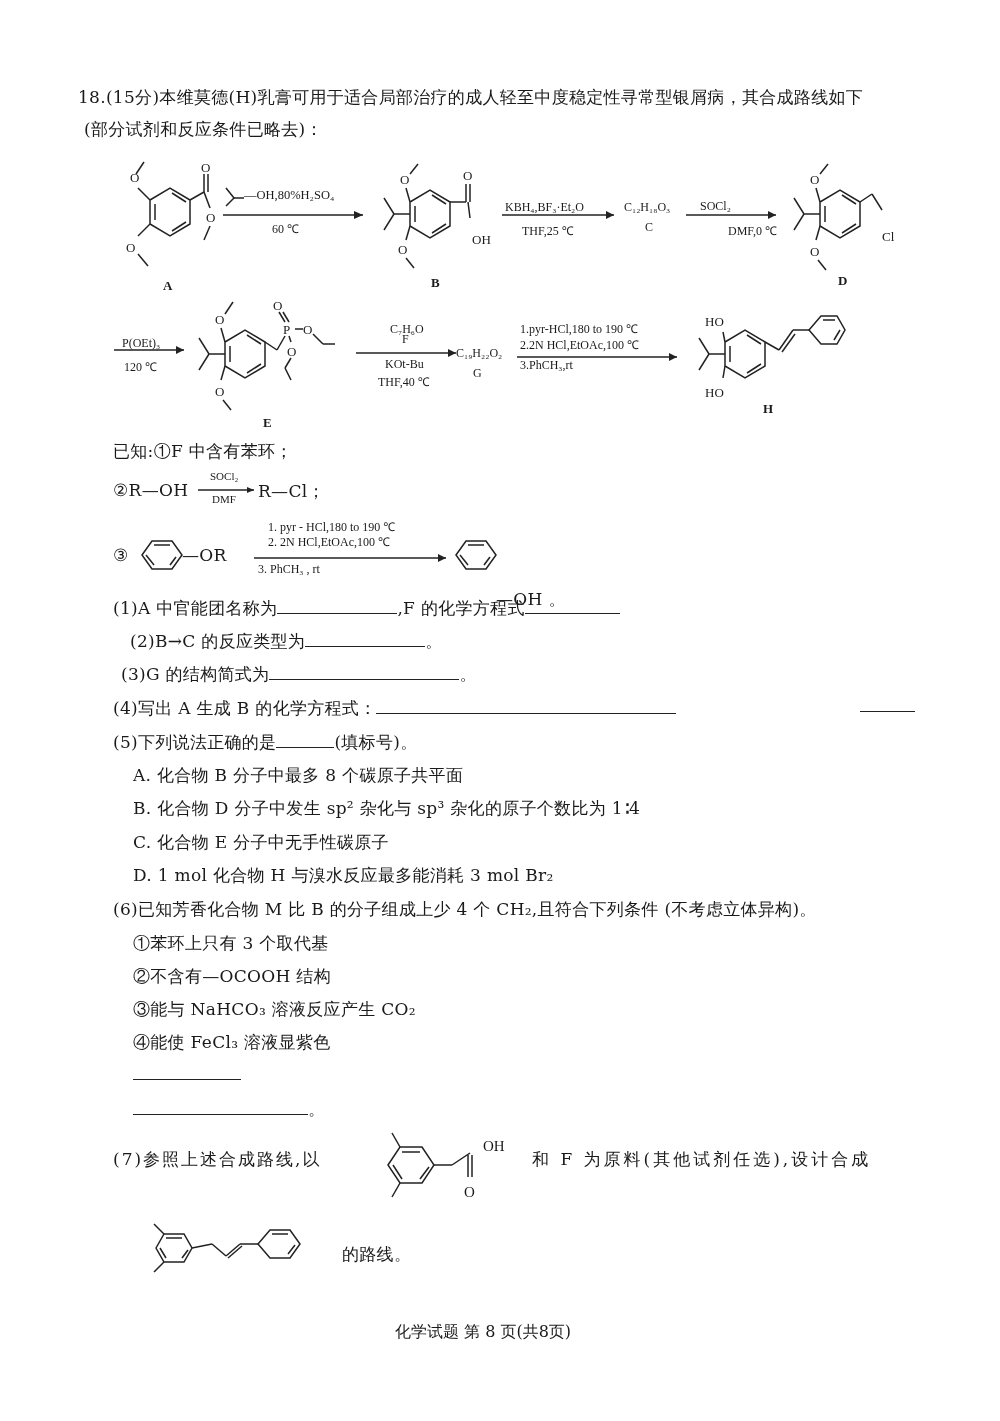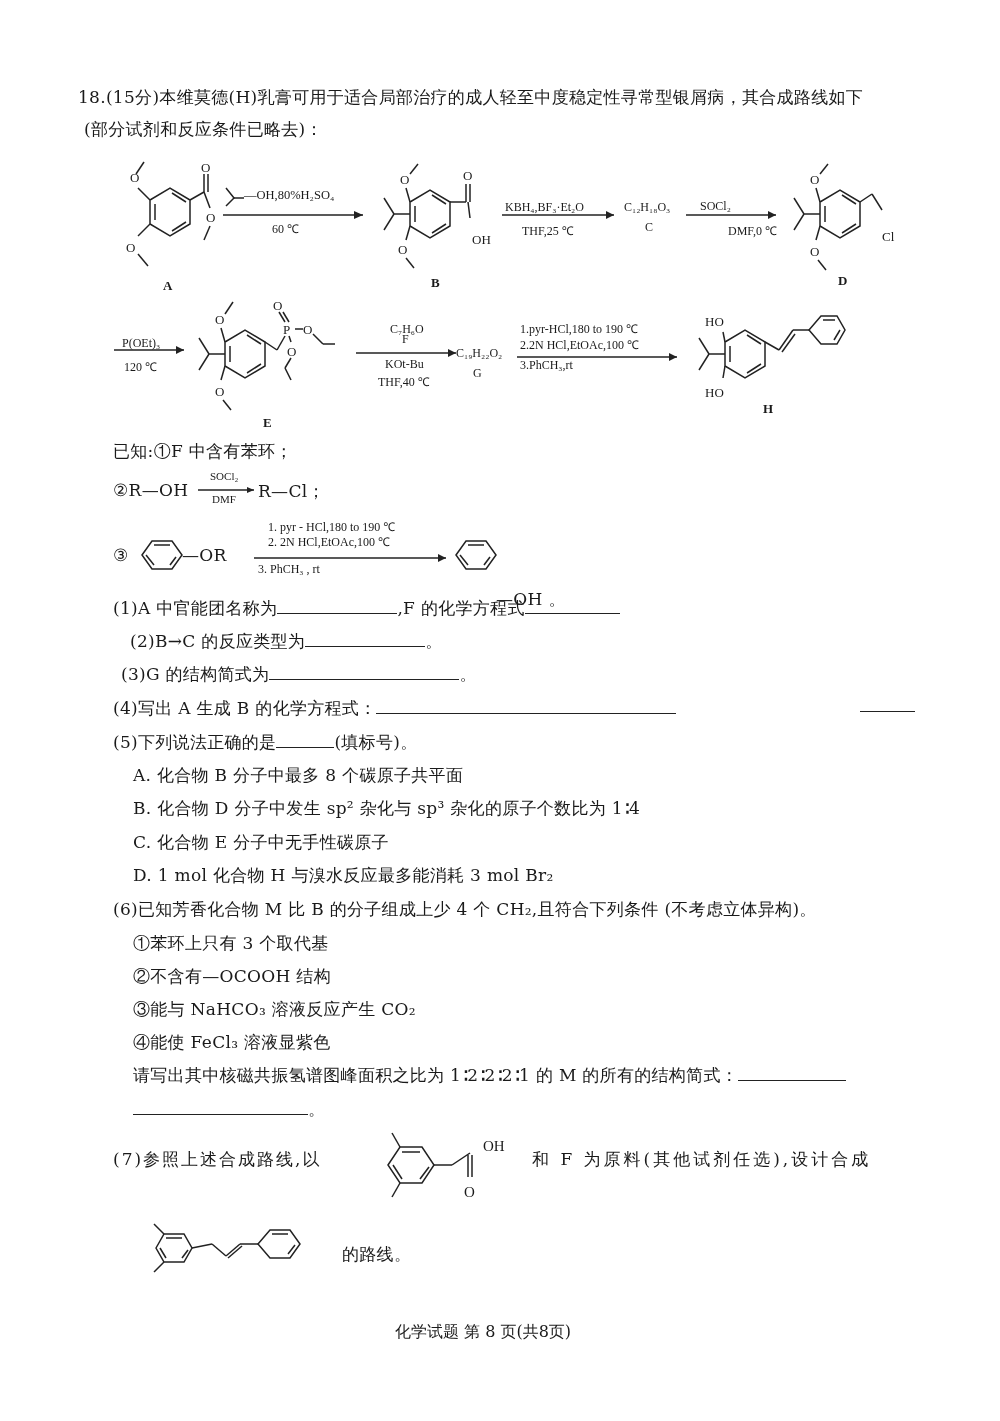--- a/index.html
+++ b/index.html
@@ -248,21 +248,21 @@
 <div class="abs txt" style="left:133px;top:797px;">B. 化合物 D 分子中发生 sp² 杂化与 sp³ 杂化的原子个数比为 1∶4</div>
 <div class="abs txt" style="left:133px;top:831px;">C. 化合物 E 分子中无手性碳原子</div>
 <div class="abs txt" style="left:133px;top:864px;">D. 1 mol 化合物 H 与溴水反应最多能消耗 3 mol Br₂</div>
 
 <div class="abs txt" style="left:113px;top:898px;">(6)已知芳香化合物 M 比 B 的分子组成上少 4 个 CH₂,且符合下列条件 (不考虑立体异构)。</div>
 <div class="abs txt" style="left:133px;top:932px;">①苯环上只有 3 个取代基</div>
 <div class="abs txt" style="left:133px;top:965px;">②不含有—OCOOH 结构</div>
 <div class="abs txt" style="left:133px;top:998px;text-align:right;">③能与 NaHCO₃ 溶液反应产生 CO₂</div>
 <div class="abs txt" style="left:133px;top:1031px;">④能使 FeCl₃ 溶液显紫色</div>
 <div class="abs txt" style="left:133px;top:1064px;">
-  <span>请写出其中核磁共振氢谱图峰面积之比为 1∶2∶2∶2∶1 的 M 的所有的结构简式：</span><span class="blank" style="width:108px;"></span>
+  <span class="blank" style="width:108px;"></span>
 </div>
 <div class="abs txt" style="left:133px;top:1098px;">
   <span class="blank" style="width:175px;"></span><span>。</span>
 </div>
 
 <div class="abs txt" style="left:113px;top:1148px;letter-spacing:2px;">(7)参照上述合成路线,以</div>
 <svg style="left:380px;top:1125px;" width="160" height="95">
   <polygon points="8,40 20,22 42,22 54,40 42,58 20,58"></polygon>
   <line x1="22" y1="27" x2="40" y2="27"></line>
     <line x1="13" y1="40" x2="22" y2="54"></line>

